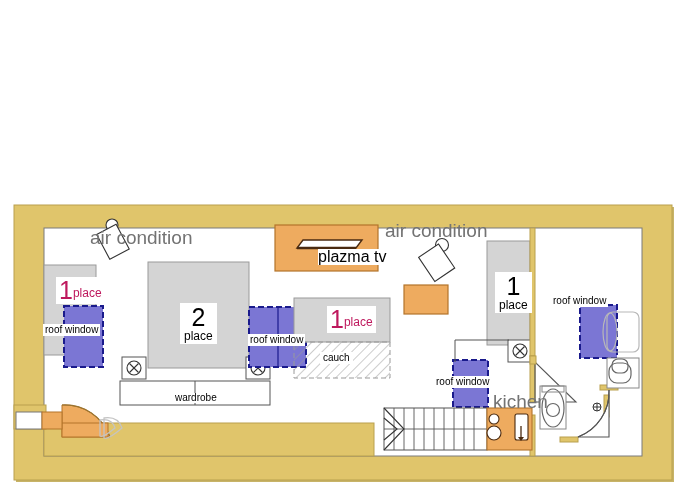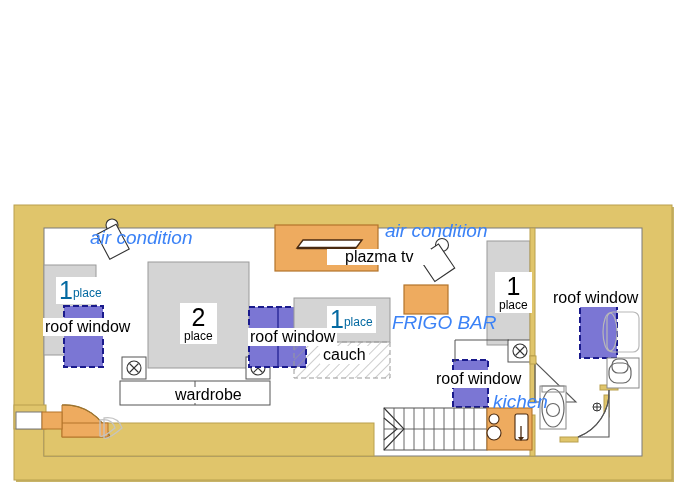--- a/index.html
+++ b/index.html
@@ -28,34 +28,33 @@
   }
   .lbl {
     position: absolute;
     background: #ffffff;
     color: #000000;
     white-space: nowrap;
     line-height: 1;
   }
   .lbl-plain {
     position: absolute;
-    color: #3b82f6;
+    color: #737373;
     white-space: nowrap;
     line-height: 1;
-    font-style: italic;
   }
   .t-big { font-size: 19px; }
   .t-med { font-size: 16px; }
-  .t-sml { font-size: 16px; }
+  .t-sml { font-size: 10px; margin-top: 6px; }
   .place-box {
     position: absolute;
     background: #ffffff;
     padding: 1px 3px;
     line-height: 1;
-    color: #0369a1;
+    color: #be185d;
   }
   .place-box .num {
     font-size: 25px;
     vertical-align: -2px;
   }
   .place-box .word {
     font-size: 12px;
   }
   .place-stack {
     position: absolute;
@@ -266,23 +265,22 @@
     <g>
       <line x1="455" y1="340" x2="455" y2="362" stroke="#555555" stroke-width="1"></line>
     </g>
 
   </svg>
 
   <div class="lbl-plain t-big" style="left:90px; top:228px;">air condition</div>
 
   <div class="lbl-plain t-big" style="left:385px; top:221px;">air condition</div>
 
-  <div class="lbl t-med" style="left:327px; top:249px; padding:0 18px;">plazma tv</div>
-
-  <div class="lbl-plain t-big" style="left:392px; top:313px;">FRIGO BAR</div>
+  <div class="lbl t-med" style="left:318px; top:249px; padding:0 0;">plazma tv</div>
+
 
   <div class="lbl t-sml" style="left:320px; top:346px; padding:1px 3px;">cauch</div>
 
   <div class="lbl t-sml" style="left:172px; top:387px; padding:0 3px;text-align:center;">wardrobe</div>
 
 
   <div class="lbl-plain t-big" style="left:493px; top:392px;">kichen</div>
 
 
   <div class="lbl t-sml" style="left:43px; top:318px; padding:1px 2px;">roof window</div>

